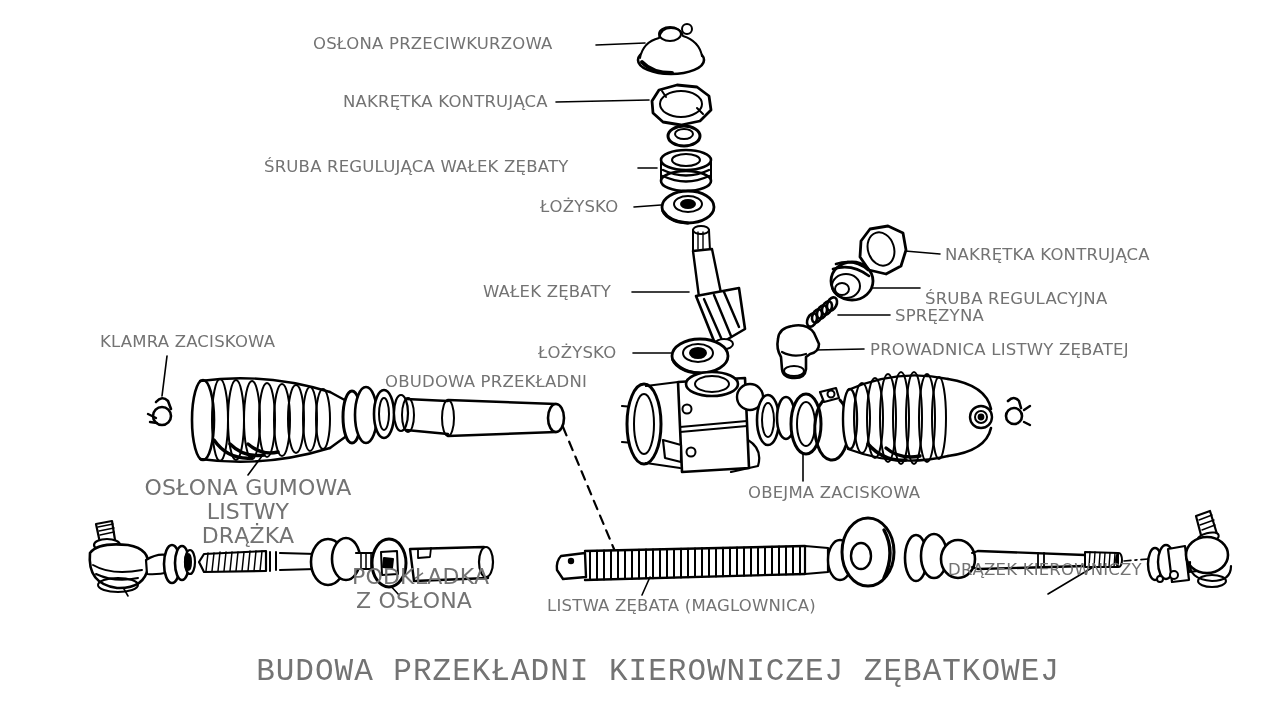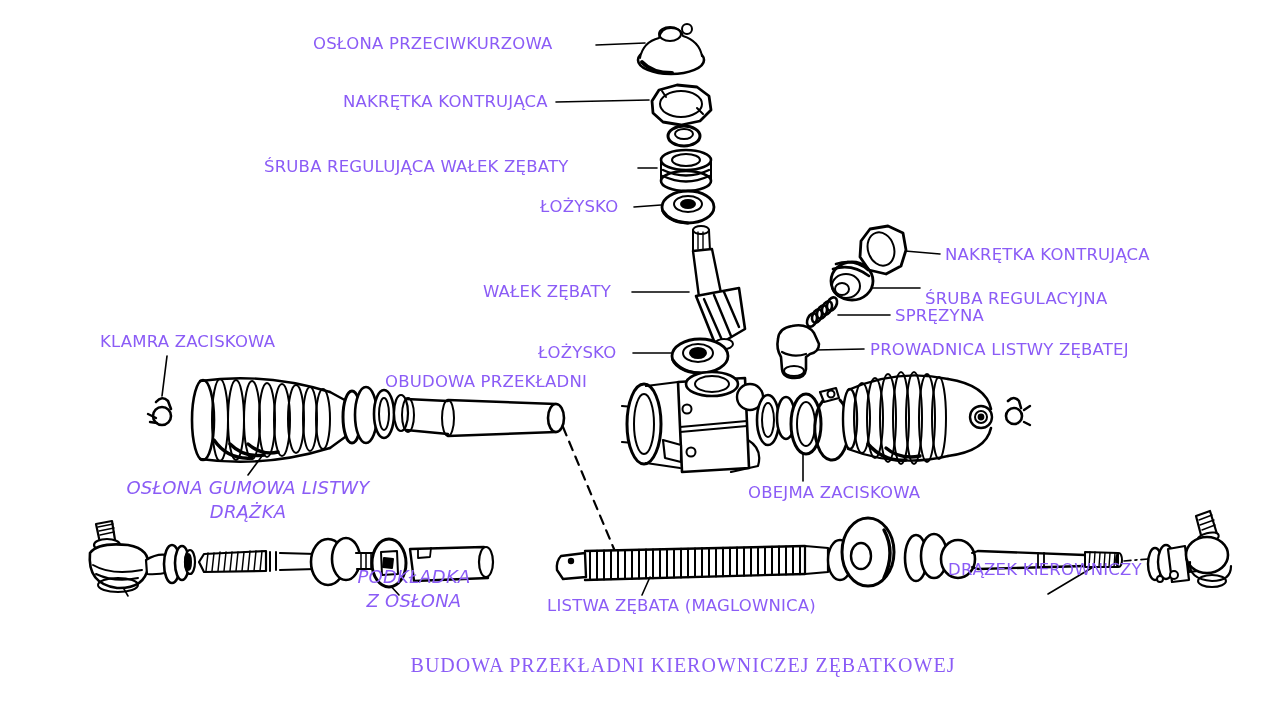--- a/index.html
+++ b/index.html
@@ -1,24 +1,24 @@
 <!DOCTYPE html>
 <html><head>
 <meta charset="utf-8">
 <style>
   html,body{margin:0;padding:0;background:#ffffff;}
   .stage{position:relative;width:1280px;height:712px;background:#ffffff;overflow:hidden;
-         font-family:"DejaVu Sans","Liberation Sans",sans-serif;color:#8b5cf6;}
+         font-family:"DejaVu Sans","Liberation Sans",sans-serif;color:#737373;}
   .art{position:absolute;left:0;top:0;}
   .lbl{position:absolute;font-size:16.5px;letter-spacing:.2px;white-space:nowrap;line-height:20px;}
-  .lbl2{position:absolute;font-size:18px;letter-spacing:.2px;text-align:center;line-height:24px;font-style:italic;}
+  .lbl2{position:absolute;font-size:22px;letter-spacing:.2px;text-align:center;line-height:24px;}
   .lbl2 span{display:block;}
-  .title{position:absolute;top:654px;left:683px;transform:translateX(-50%);
-         font-family:Liberation Serif, serif;
-         font-size:20px;letter-spacing:1px;white-space:nowrap;}
+  .title{position:absolute;top:654px;left:658px;transform:translateX(-50%);
+         font-family:Liberation Mono, monospace;
+         font-size:31px;letter-spacing:1px;white-space:nowrap;}
 </style>
 </head>
 <body>
 
 <div class="stage">
 
   <svg class="art" width="1280" height="712" viewBox="0 0 1280 712" fill="none" stroke="#000" stroke-width="2" stroke-linecap="round" stroke-linejoin="round">
 
     <g stroke-width="1.6">
       <line x1="596" y1="45" x2="645" y2="43"></line>

